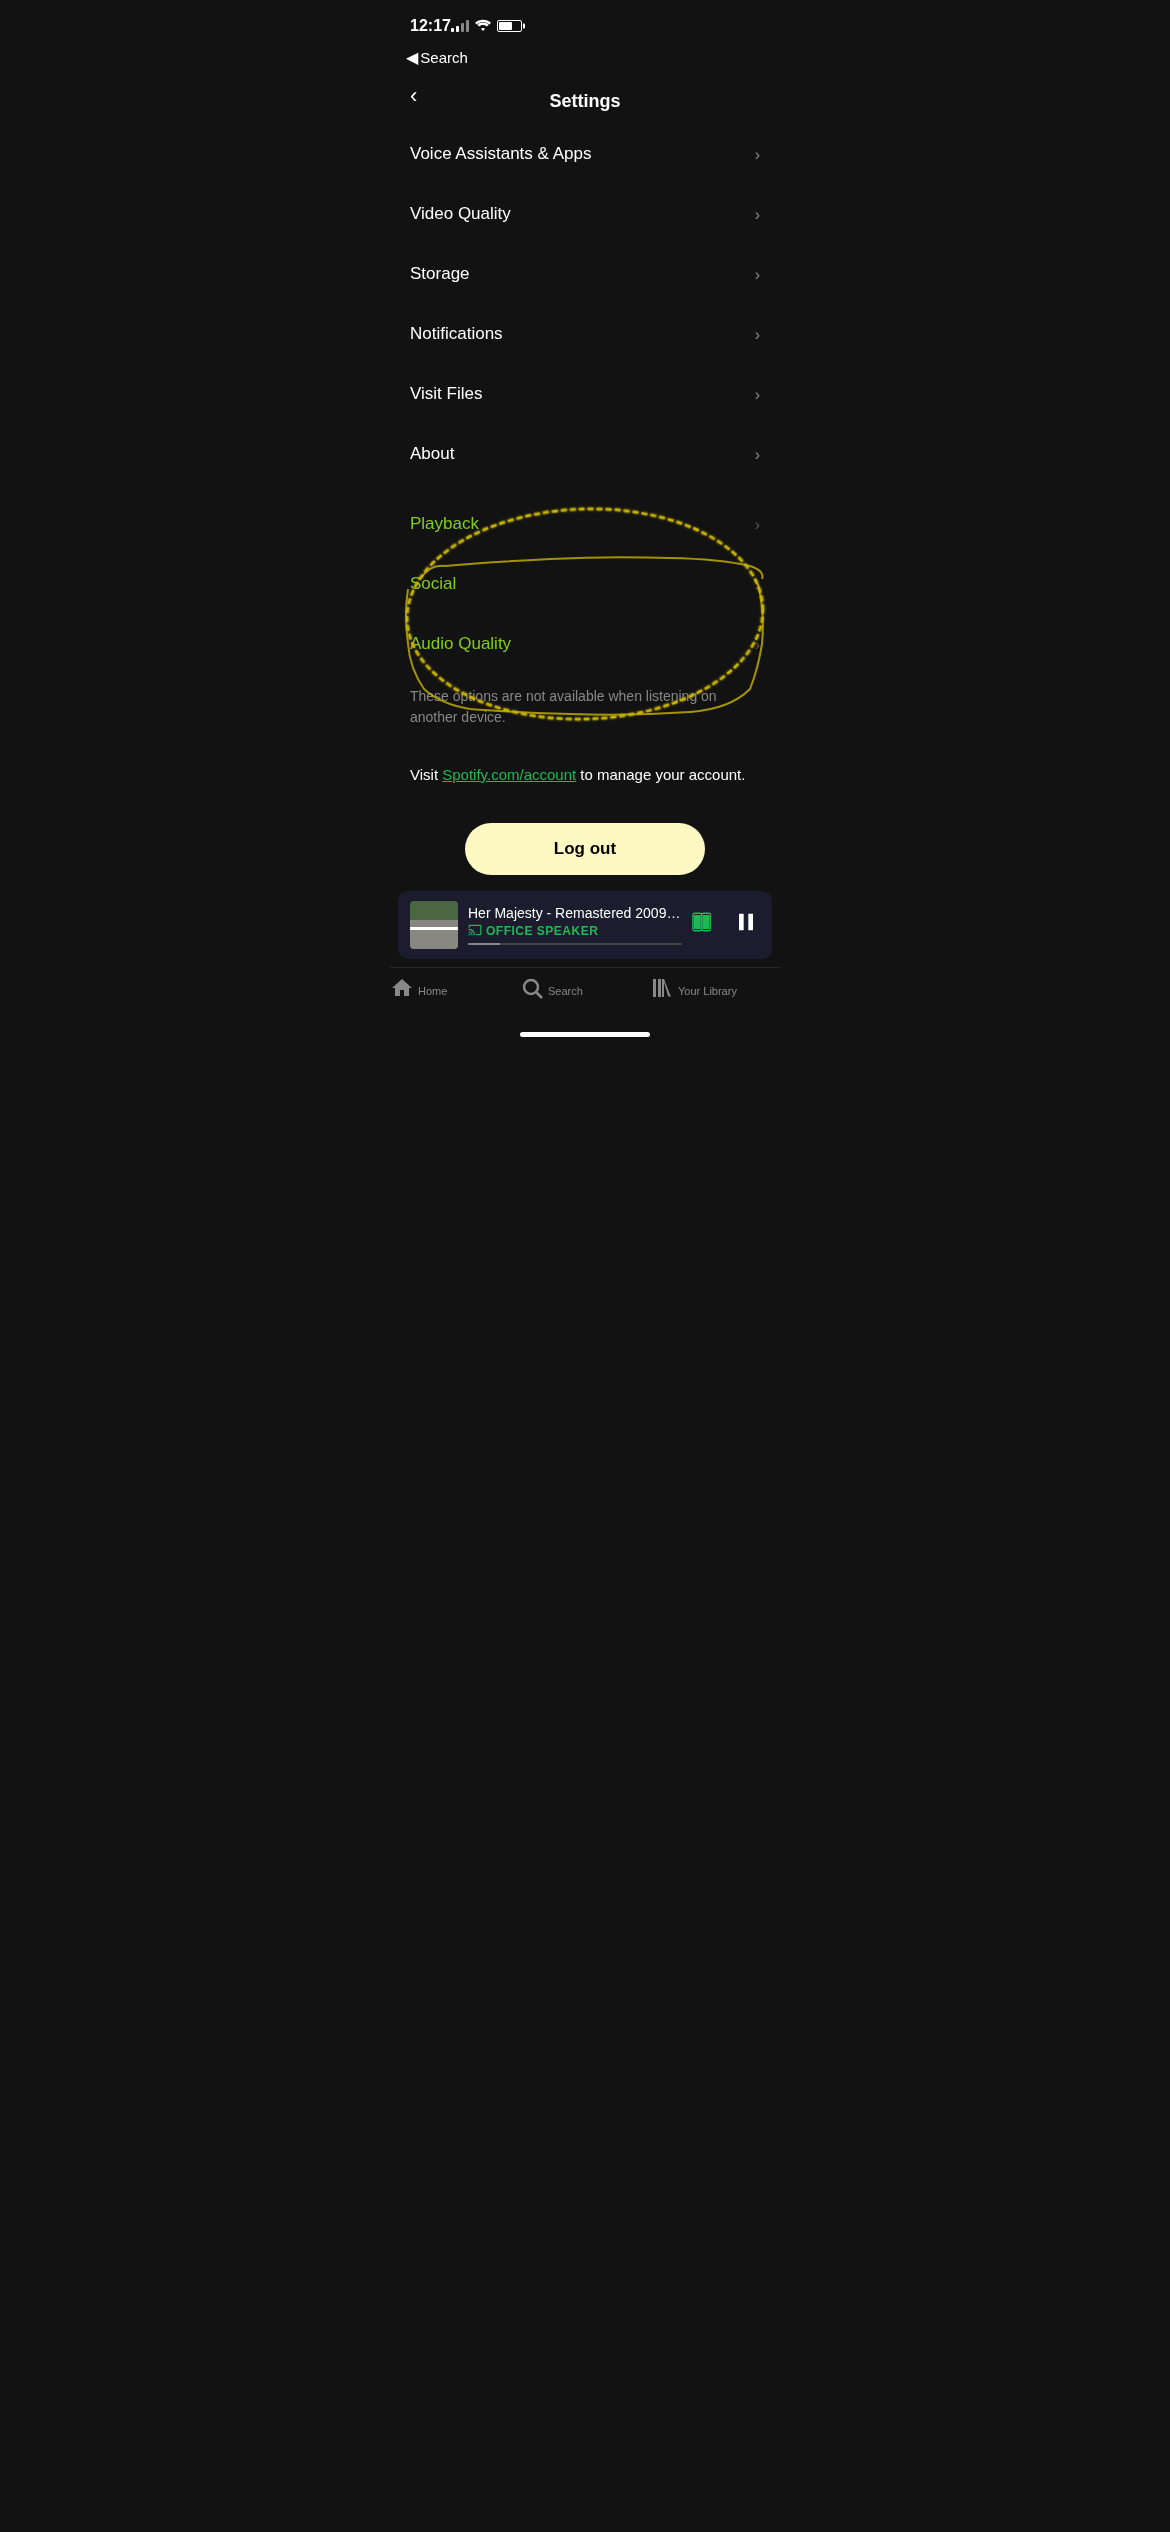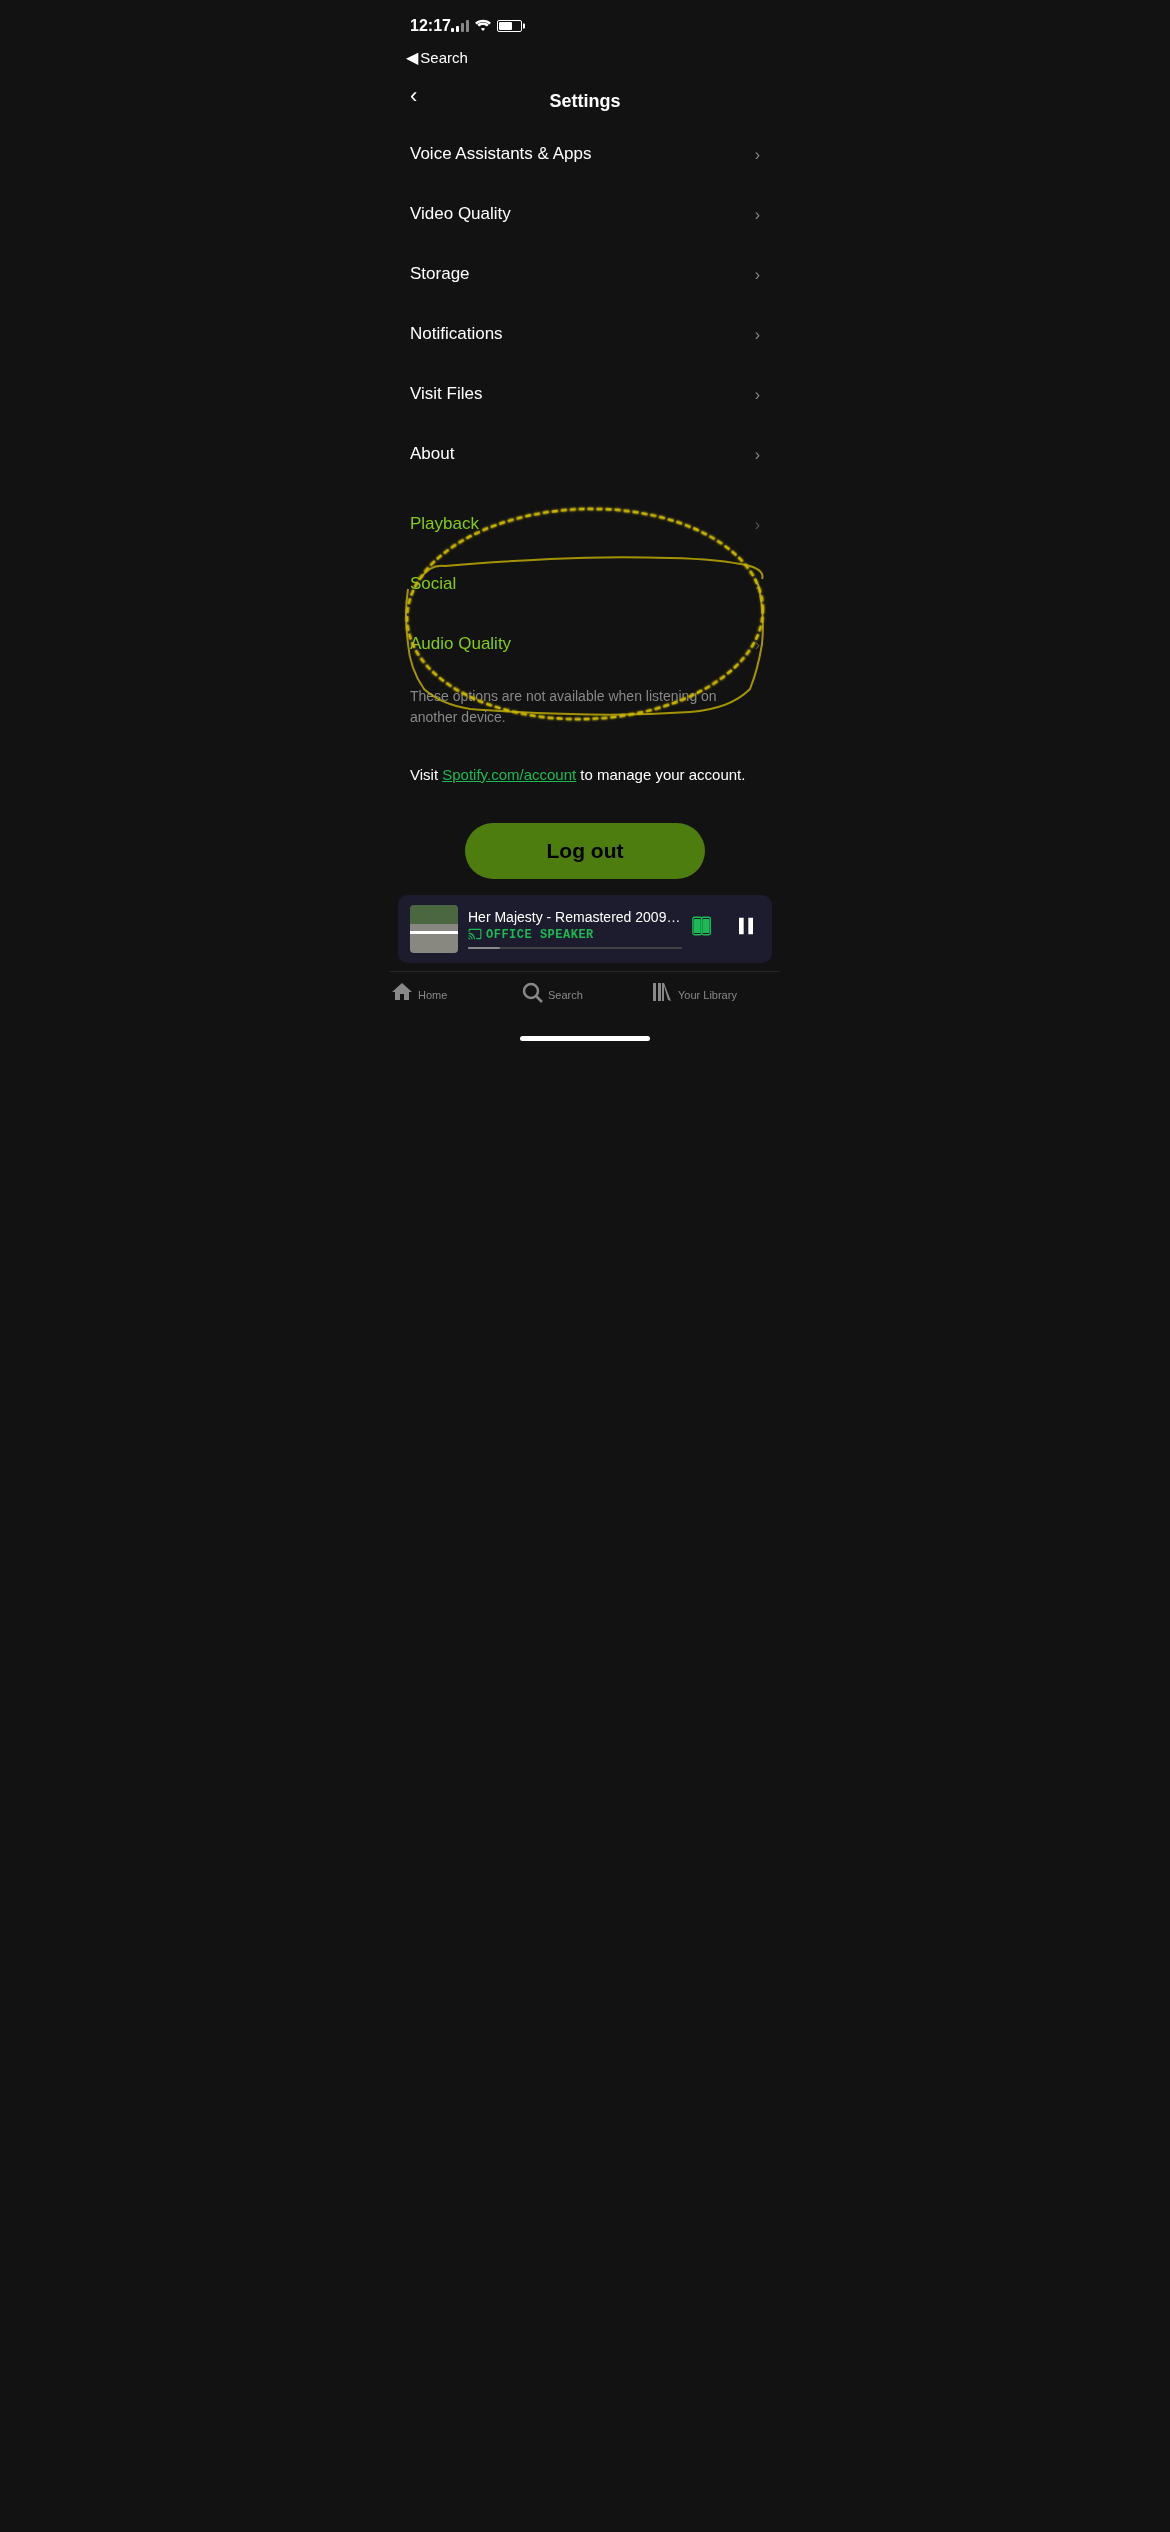--- a/index.html
+++ b/index.html
@@ -190,26 +190,26 @@
     }
 
     
     .logout-section {
       display: flex;
       justify-content: center;
       padding: 20px 16px 16px;
     }
 
     .logout-btn {
-      background: #4d7c0f;
+      background: #fef9c3;
       color: #000000;
       border: none;
       border-radius: 30px;
       padding: 16px 80px;
-      font-size: 21px;
+      font-size: 17px;
       font-weight: 700;
       cursor: pointer;
       width: 240px;
     }
 
     
     .now-playing-bar {
       background: #1a1a2e;
       background: #2a2a3a;
       margin: 0 8px 8px;
@@ -270,21 +270,20 @@
     .device-icon {
       color: #1DB954;
       font-size: 11px;
     }
 
     .device-name {
       font-size: 12px;
       color: #1DB954;
       font-weight: 600;
       letter-spacing: 0.5px;
-      font-family: Liberation Mono, monospace;
     }
 
     .now-playing-controls {
       display: flex;
       align-items: center;
       gap: 12px;
     }
 
     .speaker-btn {
       color: #1DB954;

